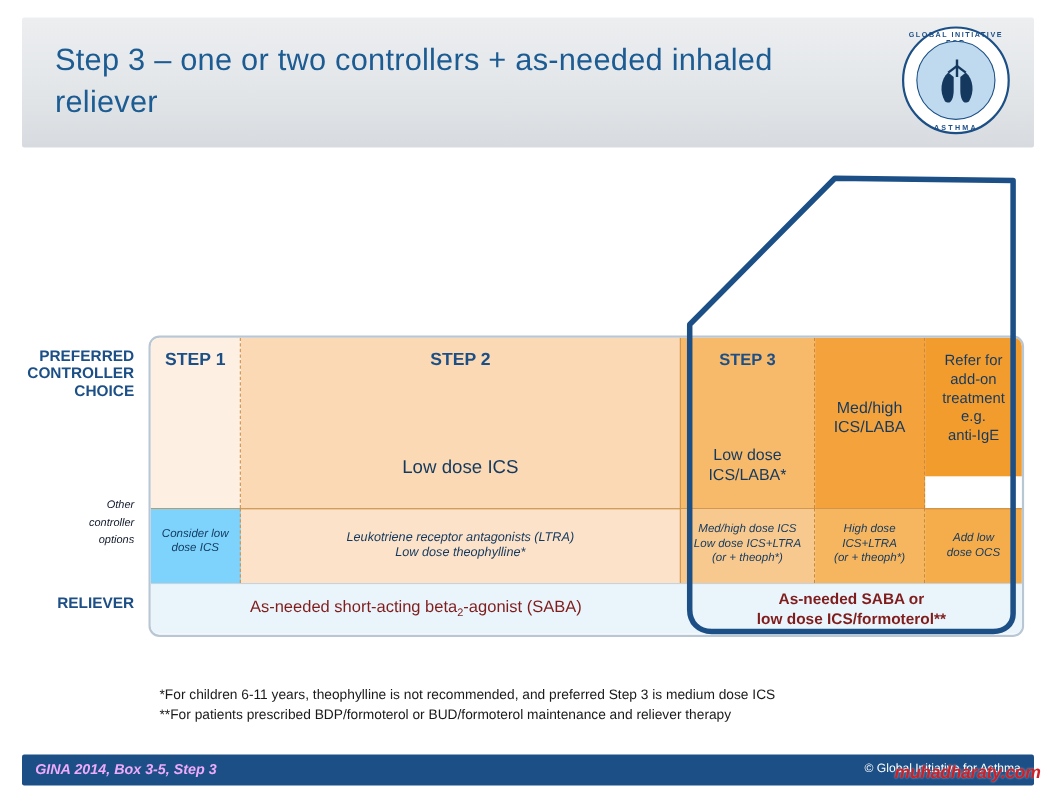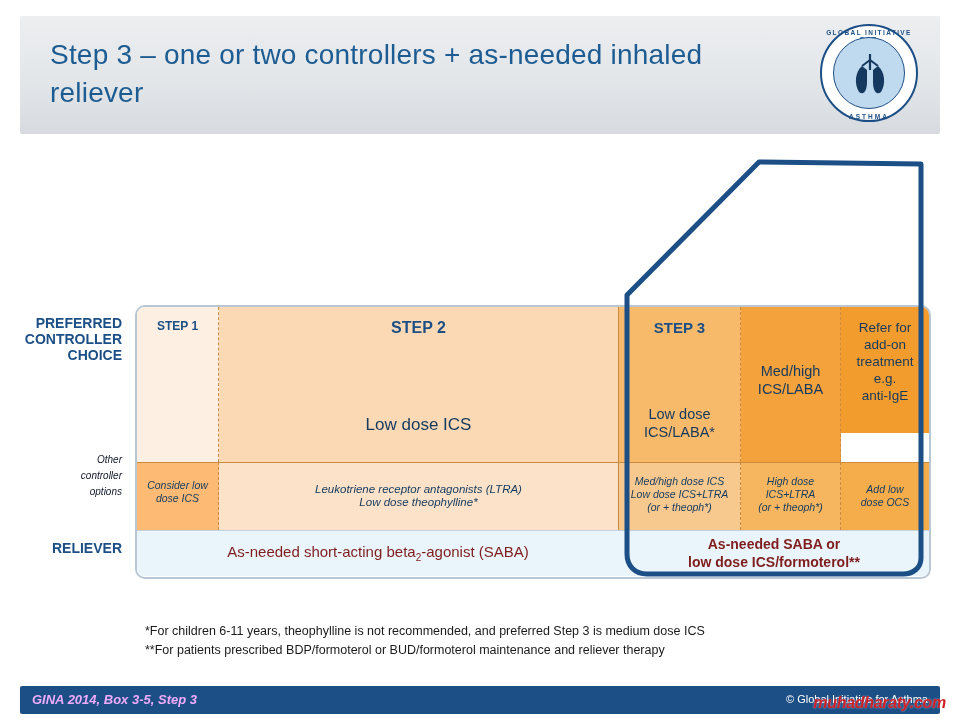--- a/index.html
+++ b/index.html
@@ -126,21 +126,21 @@
     box-sizing: border-box;
   }
 
   
   .c1 { background: #fdf0e3; }
   .c2 { background: #fbd9b4; }
   .c3 { background: #f7b96a; }
   .c4 { background: #f4a23c; }
   .c5 { background: #f39c2e; }
 
-  .c1o { background: #fdba74; }
+  .c1o { background: #7dd3fc; }
   .c2o { background: #fbe2c8; }
   .c3o { background: #f8c98e; }
   .c4o { background: #f6b65f; }
   .c5o { background: #f5ad4c; }
 
   .vdash { border-right: 1px dashed #c98a3f; }
   .vsolid { border-right: 1px solid #c98a3f; }
 
   .step-label {
     position: absolute;
@@ -280,21 +280,21 @@
     <div>Other</div>
     <div>controller</div>
     <div>options</div>
   </div>
   <div class="side-label" style="left:0px; top:540px; width:122px; font-size:14px;">RELIEVER</div>
 
   <div class="table-wrap">
 
     <div class="row-pref">
       <div class="cell c1 vdash" style="left:0; top:0; width:82px; height:155px;">
-        <div class="step-label" style="top:12px; font-size:12px;">STEP 1</div>
+        <div class="step-label" style="top:12px; font-size:16px;">STEP 1</div>
       </div>
 
       <div class="cell c2 vsolid" style="left:82px; top:0; width:400px; height:155px;">
         <div class="step-label" style="top:12px; font-size:16px;">STEP 2</div>
         <div class="treat-text" style="top:108px; font-size:17px;">Low dose ICS</div>
       </div>
 
       <div class="cell c3 vdash" style="left:482px; top:0; width:122px; height:155px;">
         <div class="step-label" style="top:12px; font-size:15px;">STEP 3</div>
         <div class="treat-text" style="top:98px; font-size:14.5px; line-height:18px;">

